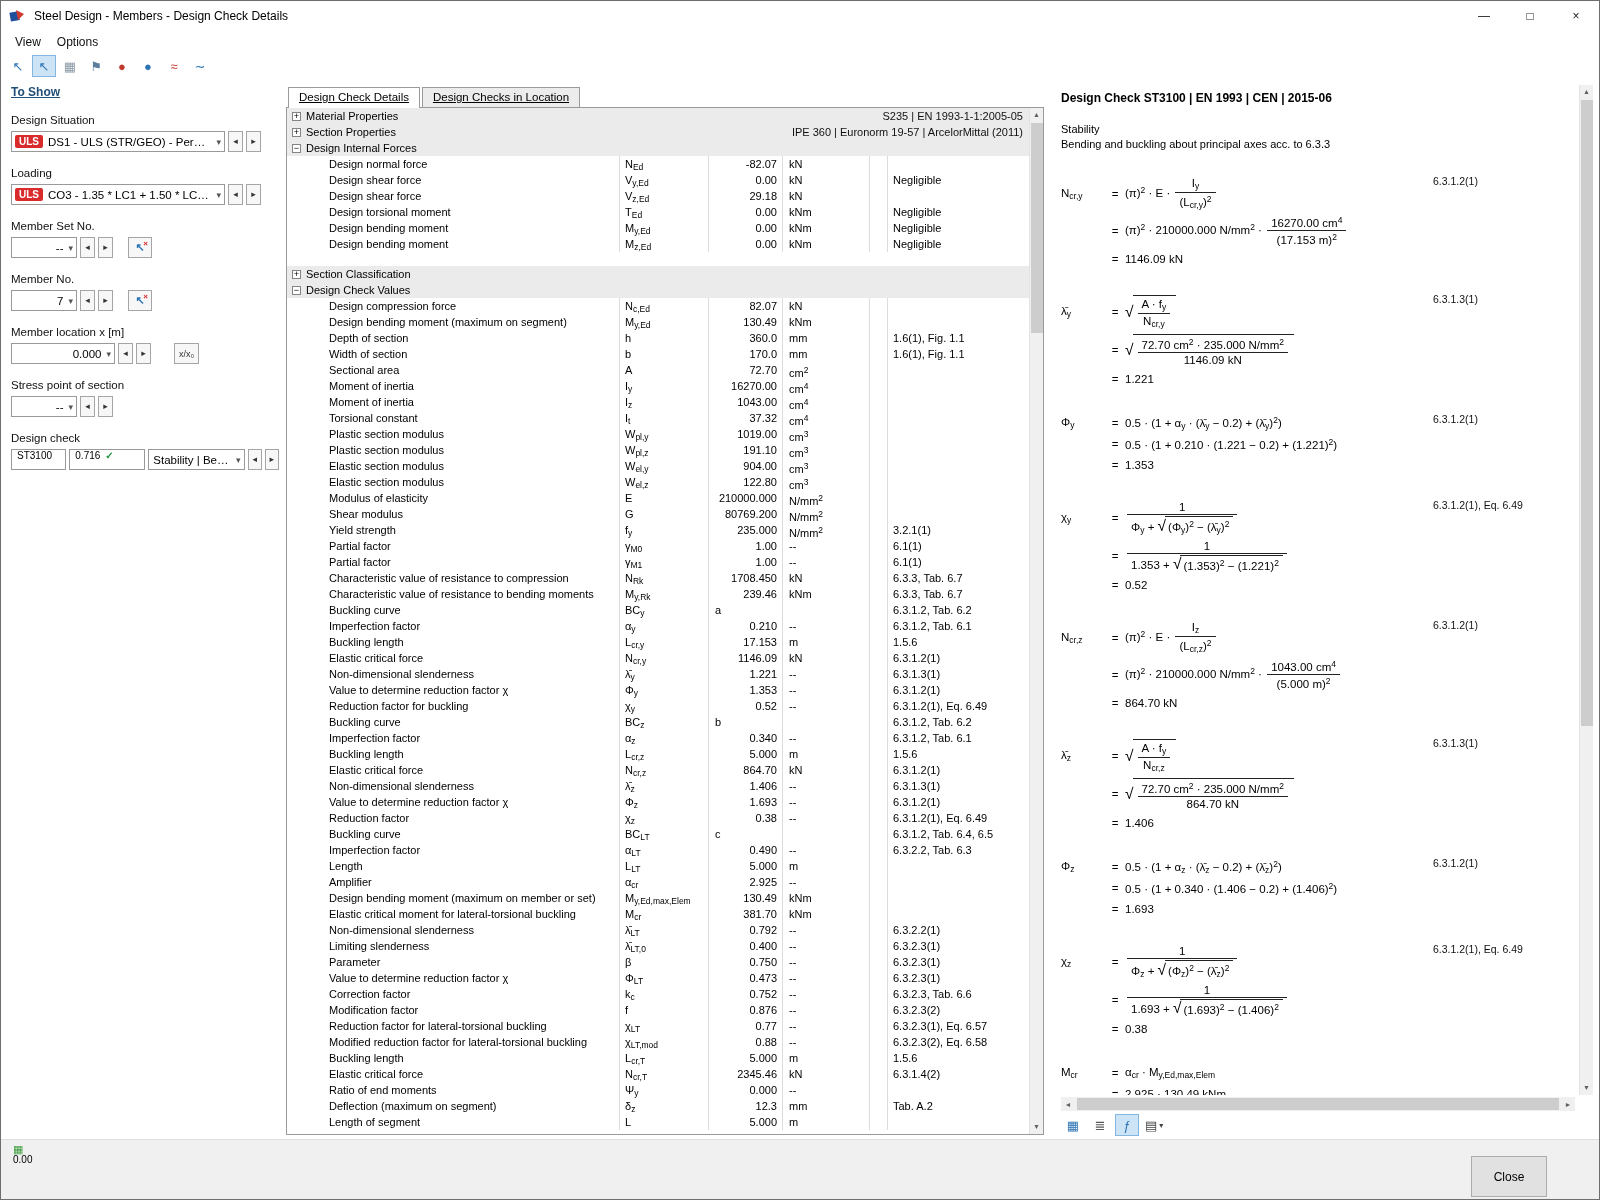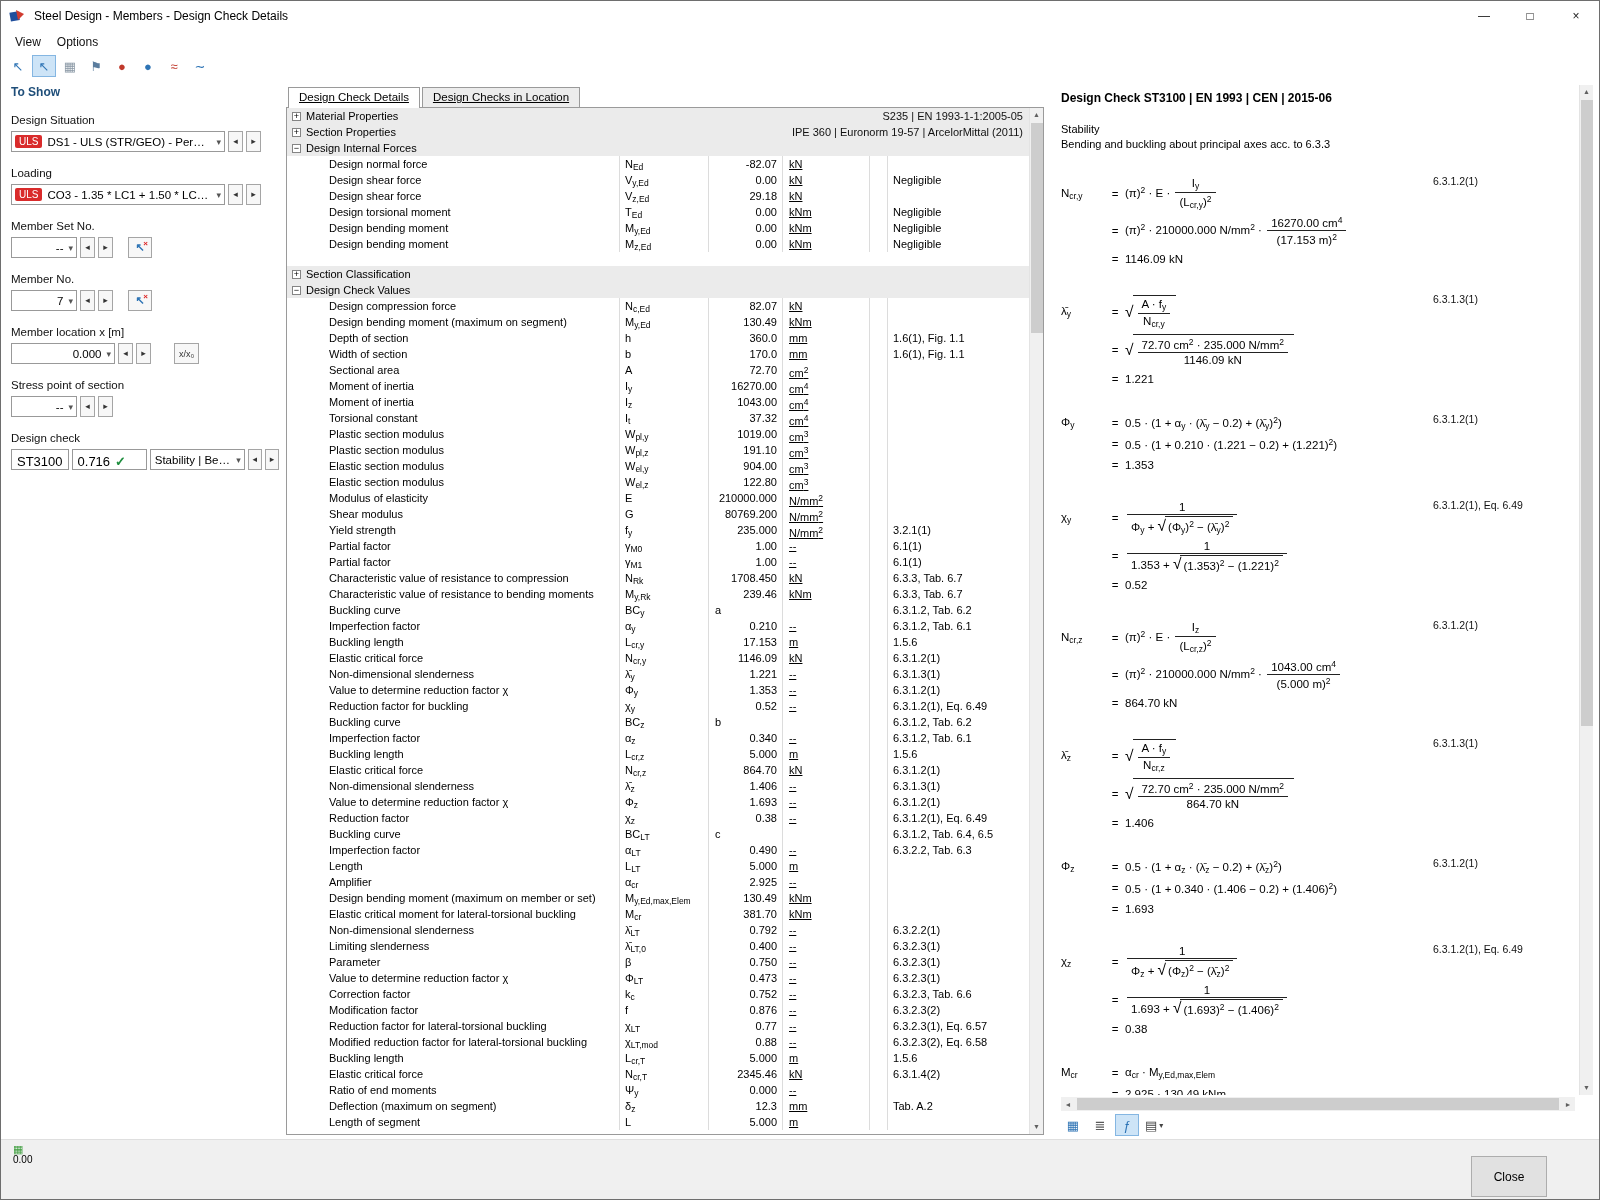--- a/index.html
+++ b/index.html
@@ -19,54 +19,54 @@
   .menu-item { padding:2px 8px; color:#111; }
   .toolbar { height:26px; display:flex; align-items:center; gap:2px; padding:1px 5px; }
   .tbtn { width:24px; height:22px; display:flex; align-items:center; justify-content:center; font-size:13px; border:1px solid transparent; background:transparent; }
   .tbtn.active { background:#cde4f7; border-color:#84b6e2; }
 
   
   .main { position:absolute; top:78px; left:0; right:0; bottom:60px; background:#fff; }
 
   
   .left-panel { position:absolute; left:10px; top:6px; width:268px; bottom:4px; font-size:11.5px; }
-  .ts-header { color:#1f4e79; font-weight:bold; font-size:12px; margin-bottom:4px; }
+  .ts-header { color:#1f4e79; font-weight:bold; font-size:12px; margin-bottom:4px;text-decoration:underline; }
   .fld-label { margin-top:15px; margin-bottom:5px; color:#111; }
   .fld-row { display:flex; align-items:center; gap:3px; }
   .combo { height:21px; border:1px solid #999; background:#fff; display:flex; align-items:center; overflow:hidden; padding-left:2px; }
   .combo-text { flex:1; white-space:nowrap; overflow:hidden; text-overflow:ellipsis; font-size:11.5px; padding:0 2px; }
   .combo-text.right { text-align:right; }
   .combo-arrow { font-size:9px; color:#555; padding:0 3px; }
-  .badge { background:#d92b2b; color:#fff; font-weight:normal; font-size:10px; padding:1px 4px; border-radius:2px; margin:0 3px 0 1px; flex:0 0 auto; }
+  .badge { background:#d92b2b; color:#fff; font-weight:bold; font-size:10px; padding:1px 4px; border-radius:2px; margin:0 3px 0 1px; flex:0 0 auto; }
   .navbtn { width:15px; height:21px; border:1px solid #a5a5a5; background:#f7f7f7; font-size:9px; color:#333; line-height:1; }
   .pickbtn { width:24px; height:21px; border:1px solid #a5a5a5; background:#f7f7f7; position:relative; font-size:11px; }
   .pickbtn .arr { color:#2e74b5; font-weight:bold; }
   .pickbtn .rx { color:#d22; font-size:8px; position:absolute; top:1px; right:3px; font-weight:bold; }
   .xbtn { height:21px; border:1px solid #a5a5a5; background:#f7f7f7; font-size:9px; padding:0 4px; color:#333; }
-  .ro-box { height:21px; border:1px solid #999; background:#fff; display:flex; align-items:flex-end; padding:0 5px; font-size:13px; }
+  .ro-box { height:21px; border:1px solid #999; background:#fff; display:flex; align-items:flex-start; padding:0 5px; font-size:10px; }
   .ro-box .ok { color:#1e8e3e; font-weight:bold; margin-left:5px; }
 
   
   .center-panel { position:absolute; left:285px; top:6px; width:758px; bottom:4px; }
   .tabs { height:22px; display:flex; align-items:flex-end; padding-left:2px; }
   .tab { font-size:11.5px; padding:3px 10px 4px 10px; border:1px solid #9a9a9a; border-bottom:none; background:#ececec; margin-right:2px; position:relative;text-decoration:underline; }
   .tab.active { background:#fff; z-index:2; margin-bottom:-1px; padding-bottom:5px; }
   .table-wrap { position:absolute; top:22px; left:0; right:0; bottom:0; border:1px solid #9a9a9a; background:#fff; overflow:hidden; }
   .tbody { position:absolute; top:0; left:0; right:14px; bottom:0; overflow:hidden; }
   .trow { height:16px; line-height:16px; font-size:11px; display:flex; white-space:nowrap; }
   .trow.sec { background:#ebebeb; align-items:center; }
   .expander { width:9px; height:9px; border:1px solid #848484; background:#fff; font-size:9px; line-height:7px; text-align:center; margin:0 5px 0 5px; flex:0 0 auto; }
   .sec-title { flex:0 0 auto; }
   .sec-info { margin-left:auto; padding-right:6px; color:#111; }
   .spacer { height:14px; }
   .c-desc { width:332px; padding-left:42px; overflow:hidden; }
   .c-sym  { width:89px; padding-left:5px; border-left:1px solid #dcdcdc; overflow:visible; }
   .c-val  { width:74px; padding-right:5px; text-align:right; border-left:1px solid #dcdcdc; }
   .c-val.lft { text-align:left; padding-left:6px; }
-  .c-unit { width:87px; padding-left:6px; border-left:1px solid #dcdcdc;text-decoration:underline; }
+  .c-unit { width:87px; padding-left:6px; border-left:1px solid #dcdcdc; }
   .c-gap  { width:18px; border-left:1px solid #dcdcdc; }
   .c-ref  { flex:1; padding-left:5px; border-left:1px solid #dcdcdc; overflow:hidden; }
   sub { font-size:8.5px; vertical-align:-2px; }
   sup { font-size:8.5px; vertical-align:4px; }
 
   
   .vscroll { position:absolute; right:0; top:0; bottom:0; width:14px; background:#f0f0f0; border-left:1px solid #e3e3e3; }
   .varrow { height:14px; text-align:center; font-size:7px; color:#606060; line-height:14px; }
   .vthumb { position:absolute; left:1px; width:12px; background:#cdcdcd; }
   .hscroll { position:absolute; height:14px; background:#f0f0f0; display:flex; align-items:center; }

